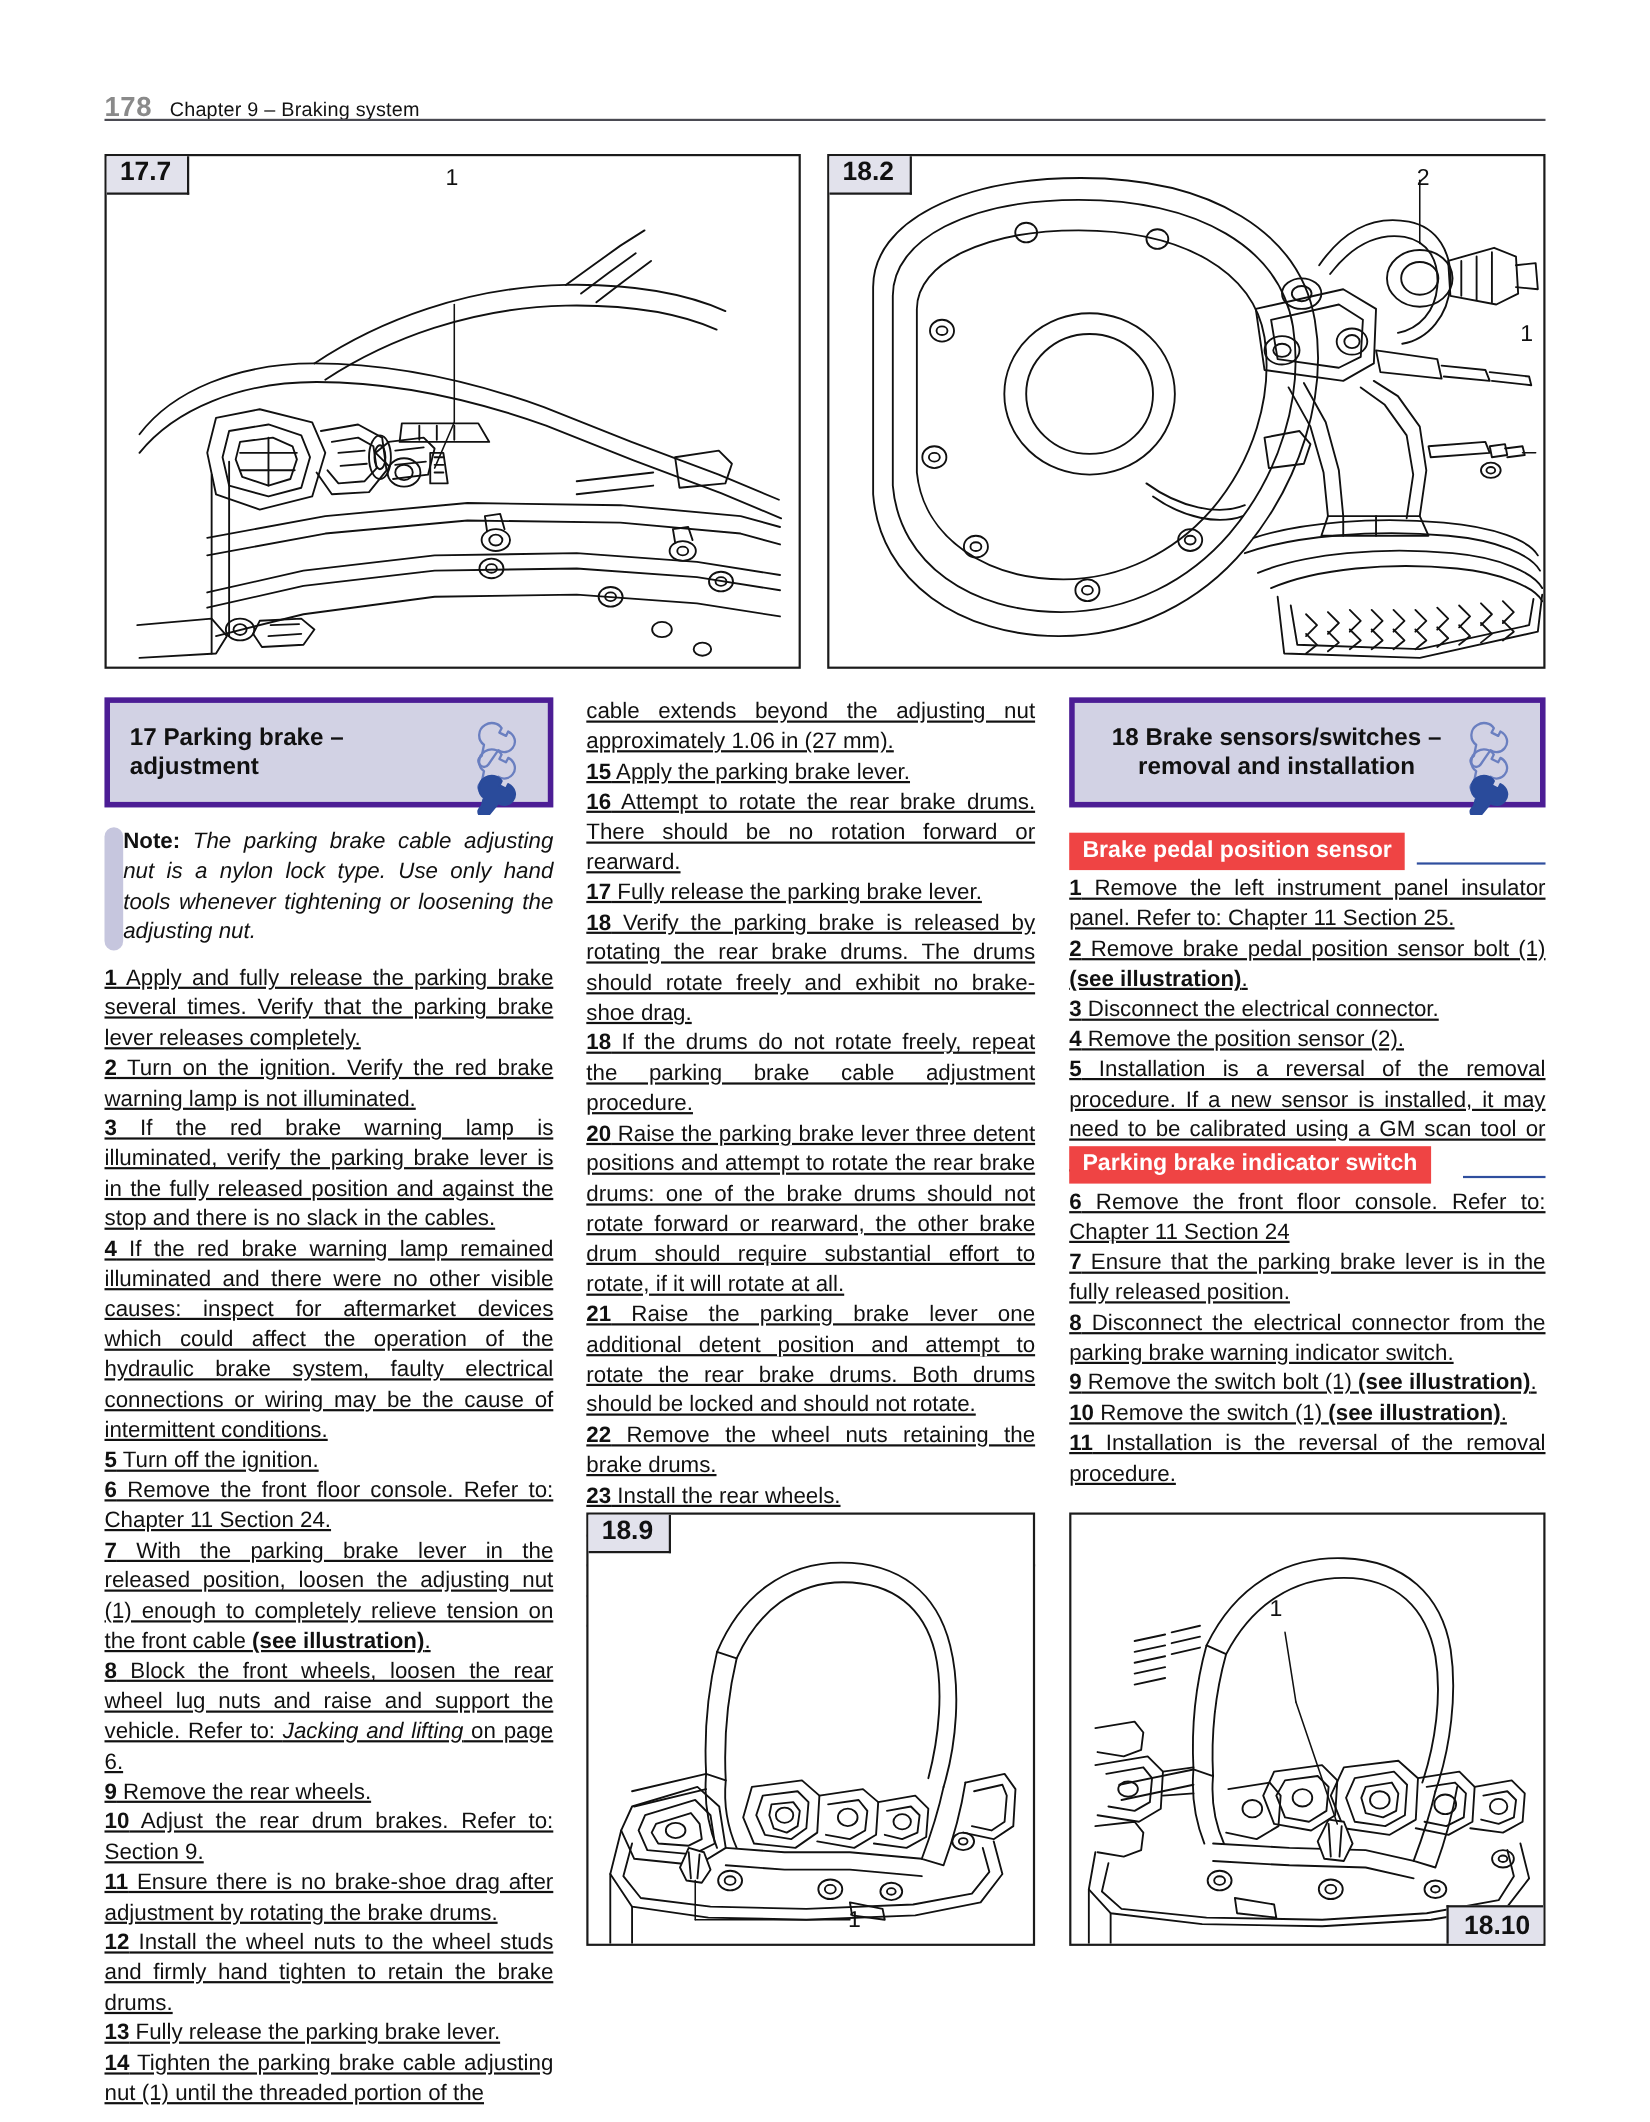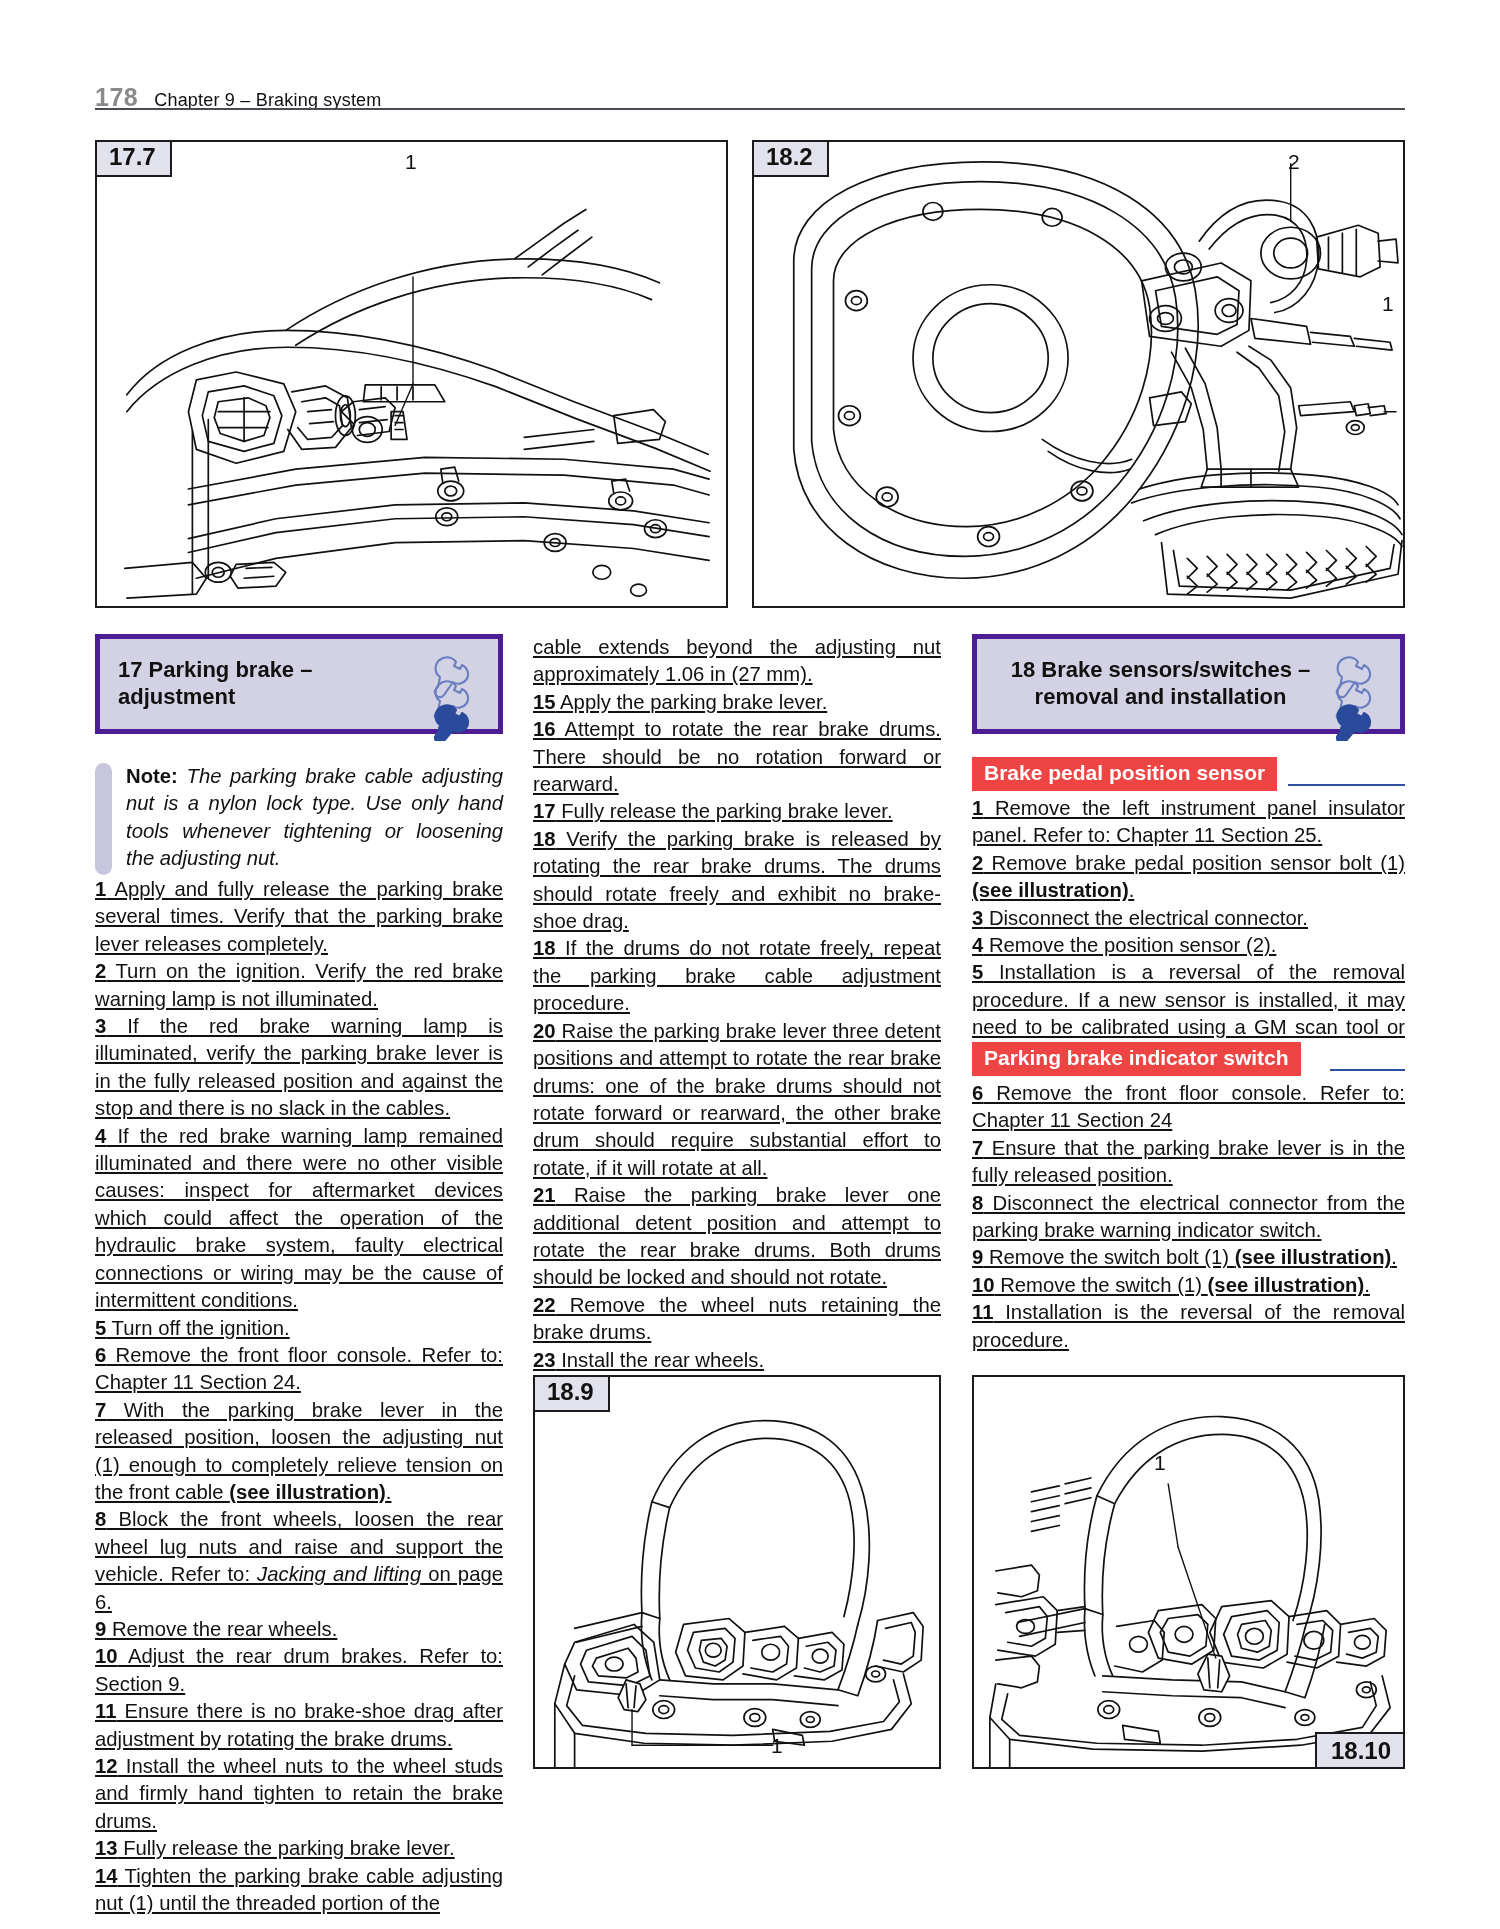--- a/index.html
+++ b/index.html
@@ -133,22 +133,21 @@
     hyphens: none;
   }
   .col p { margin: 0; text-decoration: underline; }
   .col b { font-weight: bold; }
   .col i { font-style: italic; }
 
   
   .note {
     position: absolute;
     display: flex;
-    gap: 14px;
-    margin-top: 11px;
+    gap: 0;
   }
   .note-bar {
     width: 17px;
     border-radius: 9px;
     background: #c6c6de;
     flex: none;
   }
   .note-text {
     font-size: 20.3px;
     line-height: 27.4px;

